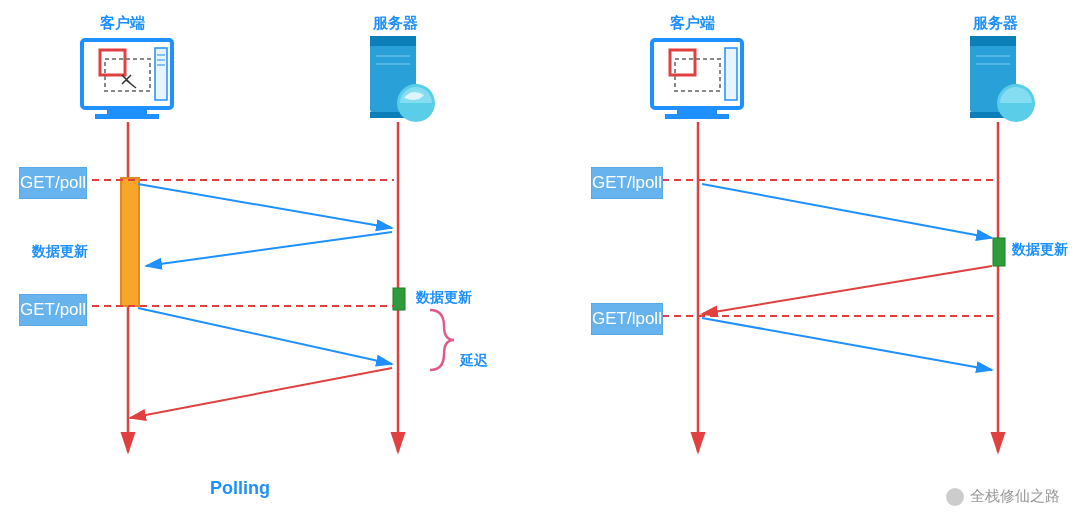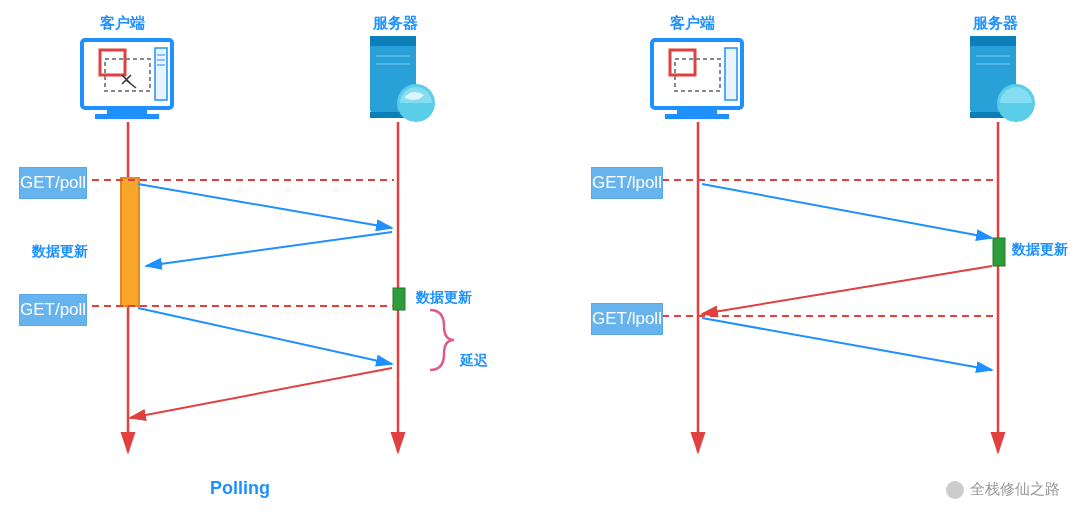--- a/index.html
+++ b/index.html
@@ -1,21 +1,21 @@
 <!DOCTYPE html>
 <html><head>
 <meta charset="utf-8">
 <style>
   body { margin:0; padding:0; font-family: Arial, "Microsoft YaHei", sans-serif; background:#fff; }
   .canvas { position:relative; width:1080px; height:514px; }
   .lbl { position:absolute; font-size:15px; font-weight:bold; }
   .blue { color:#1e90ff; }
   .badge { position:absolute; background:#66b3ee; color:#fff; border:1px solid #5aa8e5; padding:5px 0; font-size:17px;margin-left:9px; }
   .sub { position:absolute; font-size:18px; font-weight:bold; color:#1e90ff; }
-  .watermark { position:absolute; right:20px; bottom:15px; color:#999; font-size:15px; display:flex; align-items:center; gap:6px;}
+  .watermark { position:absolute; right:20px; bottom:8px; color:#999; font-size:15px; display:flex; align-items:center; gap:6px;}
   .wmicon { width:18px; height:18px; display:inline-block; background:#ccc; border-radius:50%; position:relative;}
   svg { position:absolute; top:0; left:0; }
 </style>
 </head>
 <body>
 <div class="canvas">
 
 <div class="lbl blue" style="left:100px; top:14px;">客户端</div>
 <div class="lbl blue" style="left:373px; top:14px;">服务器</div>
 

